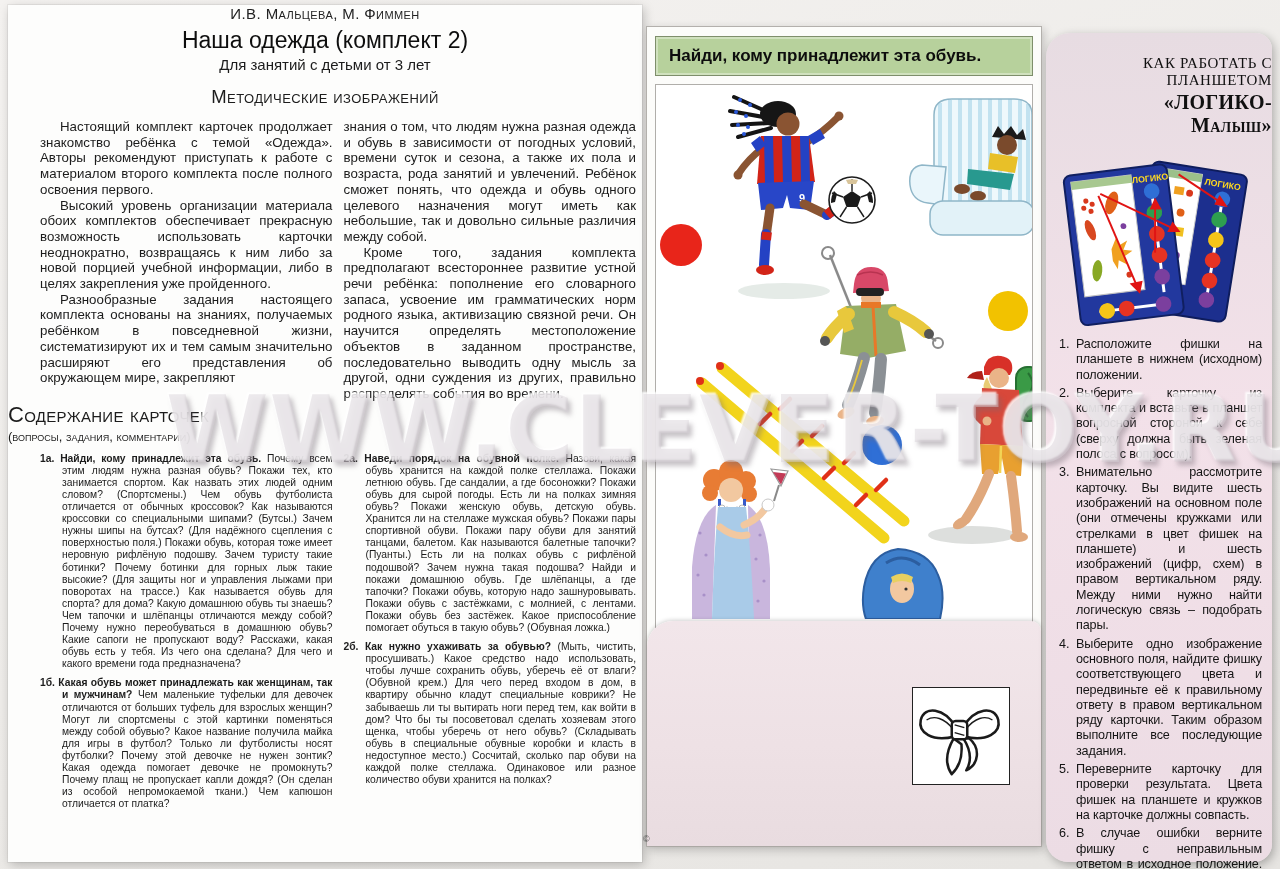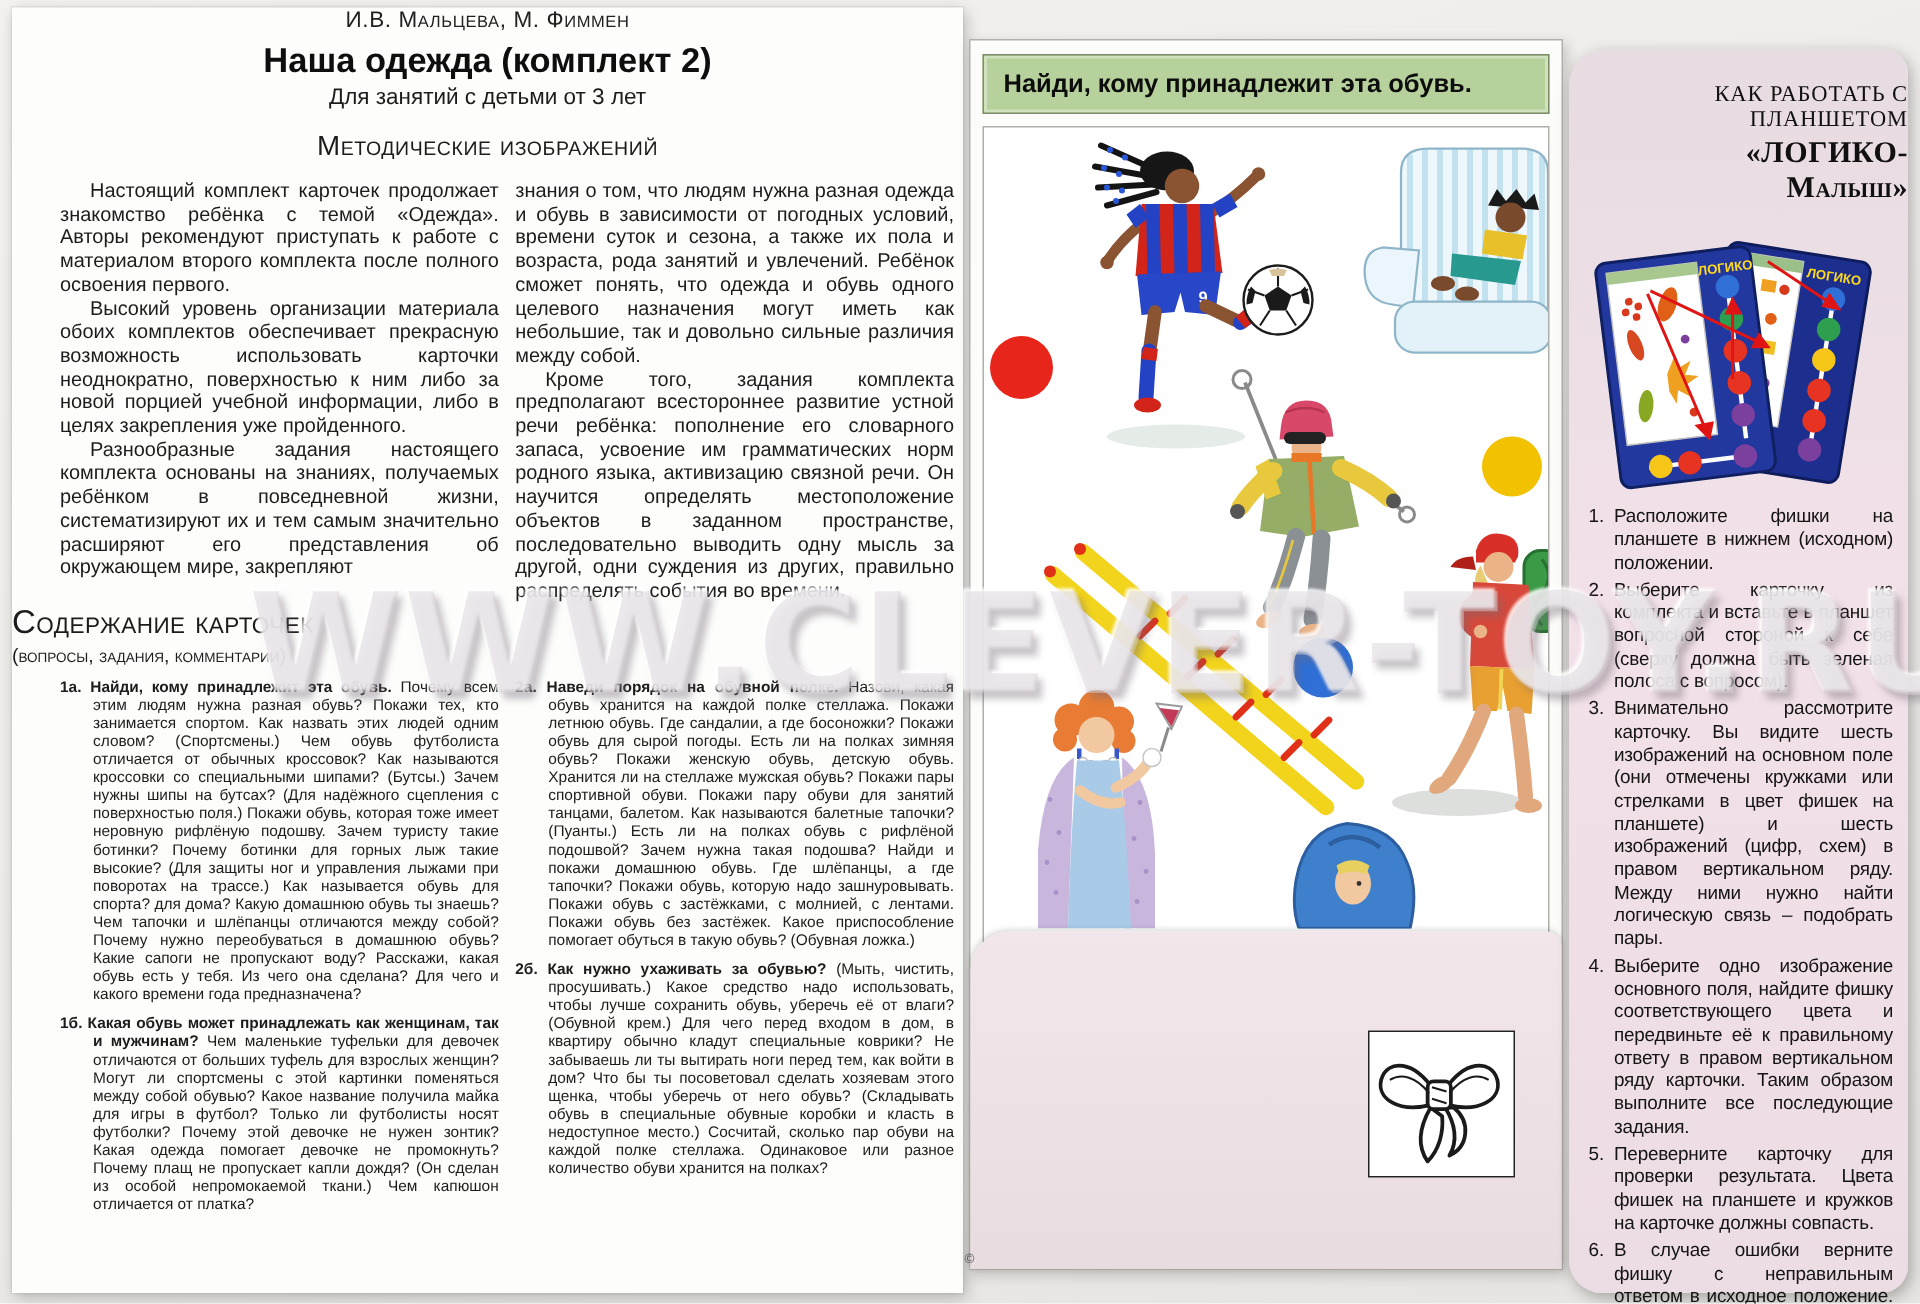--- a/index.html
+++ b/index.html
@@ -8,21 +8,21 @@
     background:linear-gradient(160deg,#f4f2f0 0%,#eceae7 60%,#e6e4e1 100%);
     font-family:"Liberation Sans",sans-serif;color:#1c1c1c;
   }
   
   .page-left{
     position:absolute;left:8px;top:5px;width:634px;height:857px;
     background:#fdfdfc;box-shadow:2px 3px 10px rgba(0,0,0,.22),0 0 0 1px rgba(0,0,0,.05);
   }
   .lp-head{text-align:center;}
   .authors{font-variant:small-caps;font-size:15px;letter-spacing:.4px;color:#222;}
-  .doc-title{font-size:23px;font-weight:bold;margin-top:5px;color:#0e0e0e;}
+  .doc-title{font-size:23px;font-weight:normal;margin-top:5px;color:#0e0e0e;}
   .doc-subtitle{font-size:15px;margin-top:2px;}
   .h-reco{font-variant:small-caps;font-size:18.5px;margin-top:13px;letter-spacing:.4px;font-weight:500;}
   .intro{display:flex;gap:11px;margin:11px 6px 0 32px;}
   .intro .col{width:296px;font-size:13.3px;line-height:15.7px;text-align:justify;}
   .intro p{margin:0;text-indent:20px;}
   .h-contents{text-align:left;font-variant:small-caps;font-size:22px;letter-spacing:.3px;}
   .h-contents-sub{text-align:left;font-variant:small-caps;font-size:13px;margin-top:1px;}
   .items{display:flex;gap:11px;margin:9px 6px 0 32px;}
   .items .col{width:296px;}
   .qitem{font-size:10.3px;line-height:12.1px;text-align:justify;margin:0 0 7px 0;
@@ -75,21 +75,21 @@
   <div class="lp-head">
     <div class="authors">И.В. Мальцева, М. Фиммен</div>
     <div class="doc-title">Наша одежда (комплект 2)</div>
     <div class="doc-subtitle">Для занятий с детьми от 3 лет</div>
     <div class="h-reco">Методические изображений</div>
   </div>
 
   <div class="intro">
     <div class="col">
       <p>Настоящий комплект карточек продолжает знакомство ребёнка с темой «Одежда». Авторы рекомендуют приступать к работе с материалом второго комплекта после полного освоения первого.</p>
-      <p>Высокий уровень организации материала обоих комплектов обеспечивает прекрасную возможность использовать карточки неоднократно, поверхностью к ним либо за новой порцией учебной информации, либо в целях закрепления уже пройденного.</p>
+      <p>Высокий уровень организации материала обоих комплектов обеспечивает прекрасную возможность использовать карточки неоднократно, возвращаясь к ним либо за новой порцией учебной информации, либо в целях закрепления уже пройденного.</p>
       <p>Разнообразные задания настоящего комплекта основаны на знаниях, получаемых ребёнком в повседневной жизни, систематизируют их и тем самым значительно расширяют его представления об окружающем мире, закрепляют</p>
     </div>
     <div class="col">
       <p style="text-indent:0">знания о том, что людям нужна разная одежда и обувь в зависимости от погодных условий, времени суток и сезона, а также их пола и возраста, рода занятий и увлечений. Ребёнок сможет понять, что одежда и обувь одного целевого назначения могут иметь как небольшие, так и довольно сильные различия между собой.</p>
       <p>Кроме того, задания комплекта предполагают всестороннее развитие устной речи ребёнка: пополнение его словарного запаса, усвоение им грамматических норм родного языка, активизацию связной речи. Он научится определять местоположение объектов в заданном пространстве, последовательно выводить одну мысль за другой, одни суждения из других, правильно распределять события во времени.</p>
     </div>
   </div>
 
   <div class="h-contents">Содержание карточек</div>
   <div class="h-contents-sub">(вопросы, задания, комментарии)</div>

